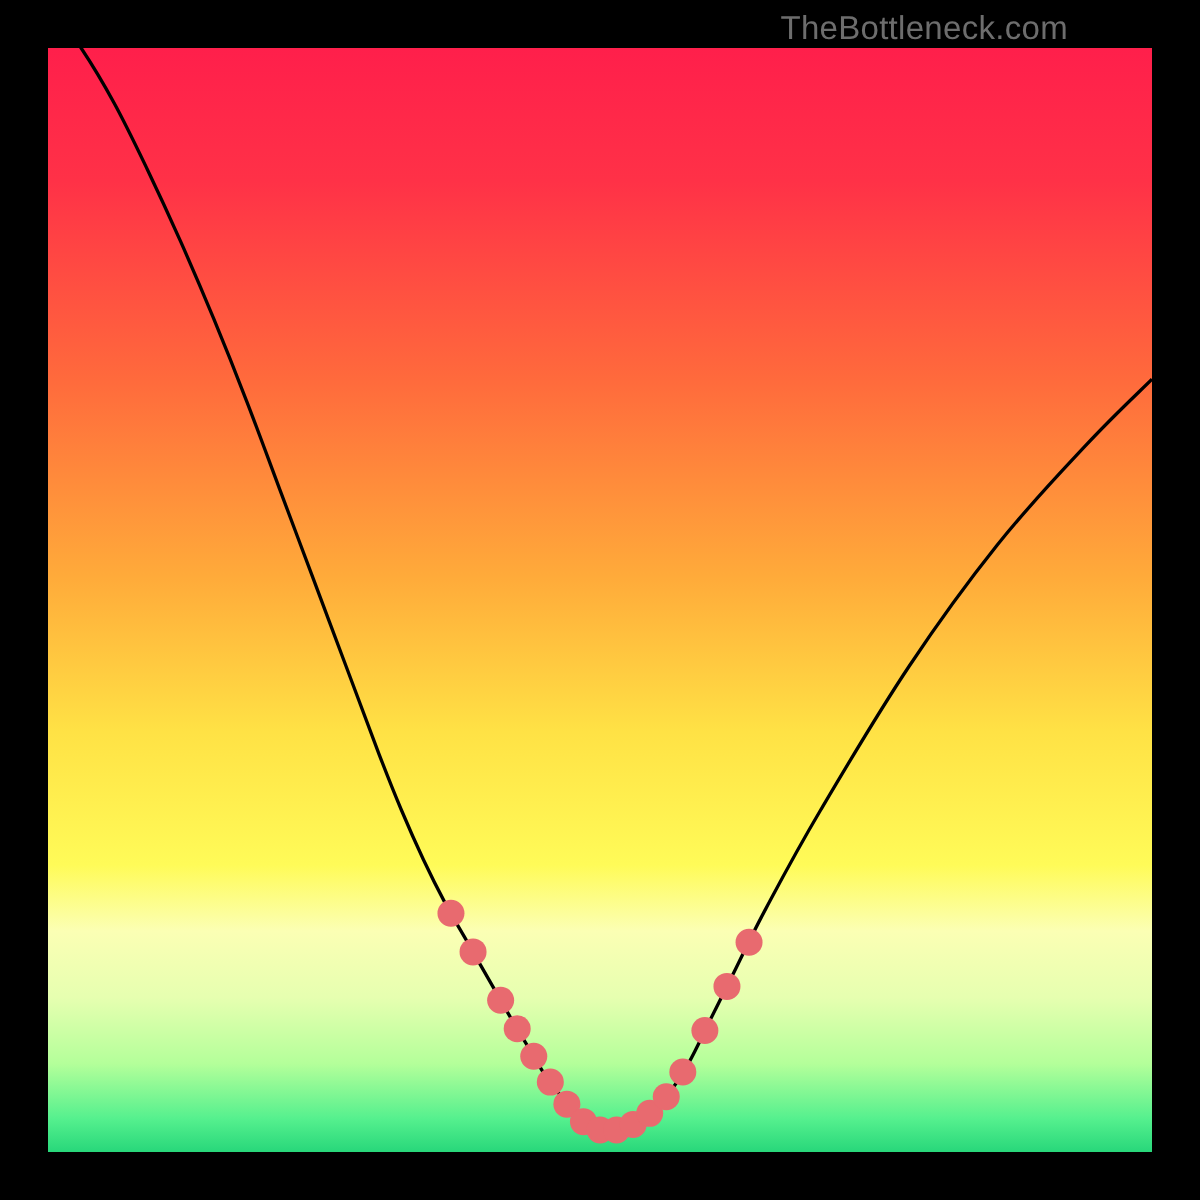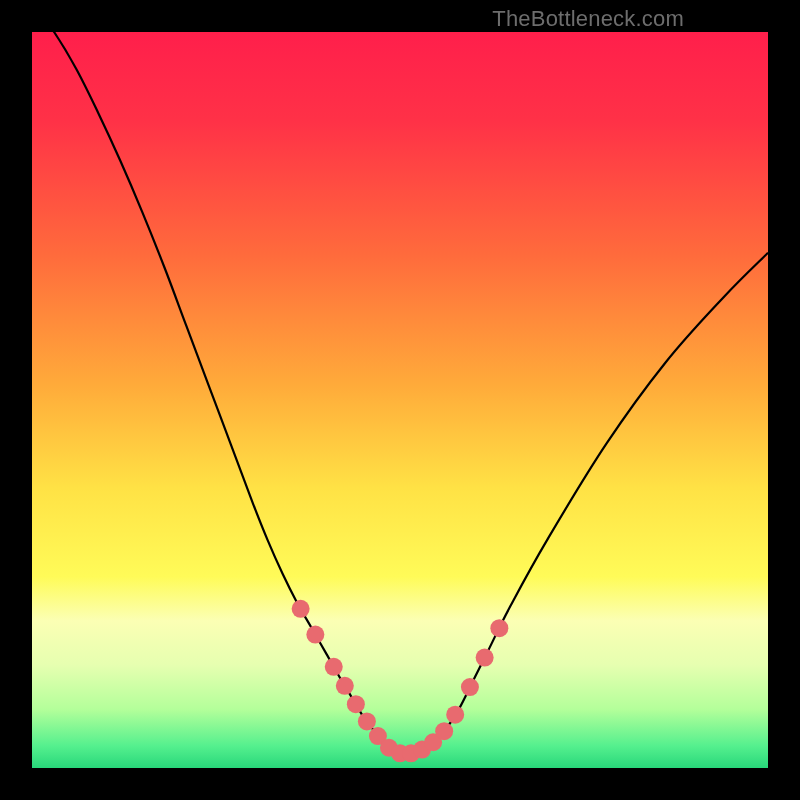--- a/index.html
+++ b/index.html
@@ -11,20 +11,21 @@
     overflow: hidden;
     font-family: Arial, Helvetica, sans-serif;
   }
   .frame {
     position: absolute;
     left: 0;
     top: 0;
     width: 696px;
     height: 800px;
     background: #000;
+    padding-left: 28px;
   }
   .plot {
     position: absolute;
     left: 32px;
     top: 32px;
     width: 736px;
     height: 736px;
     
   }
   .watermark {

